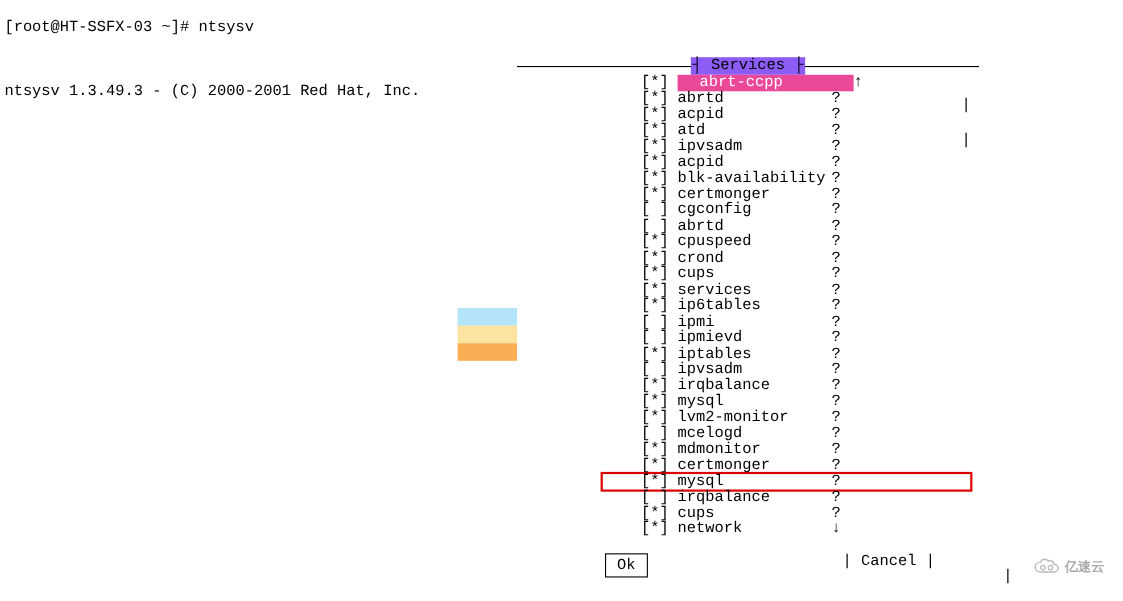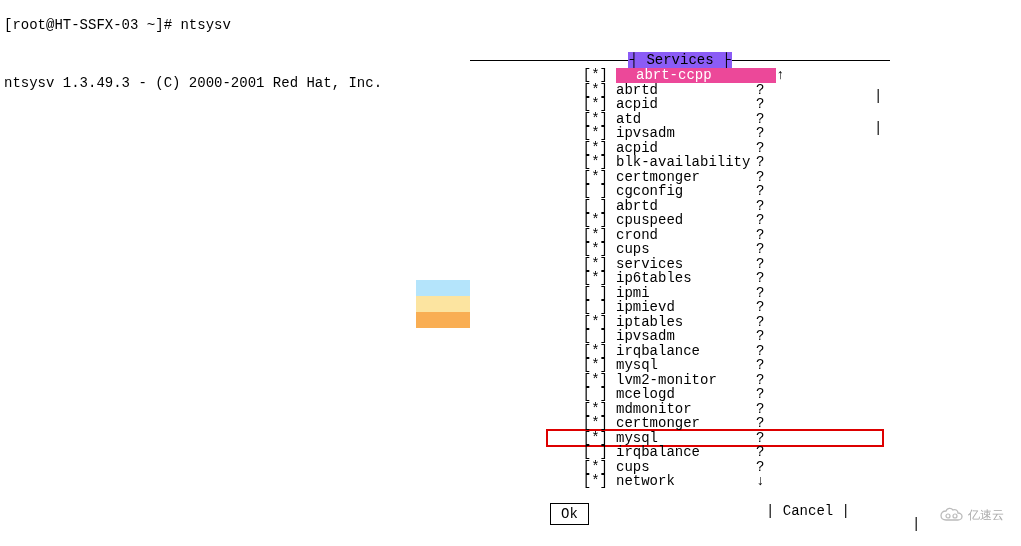--- a/index.html
+++ b/index.html
@@ -103,20 +103,21 @@
     gap: 2px;
   }
   .wm-icon {
     width: 28px;
     height: 18px;
   }
   .wm-text {
     font-family: "Microsoft YaHei", sans-serif;
     font-size: 12px;
     color: #aaa;
+    font-weight: bold;
   }
   .blur-block {
     position: absolute;
     left: 416px;
     top: 280px;
     width: 54px;
     height: 48px;
     display: flex;
     flex-direction: column;
   }

